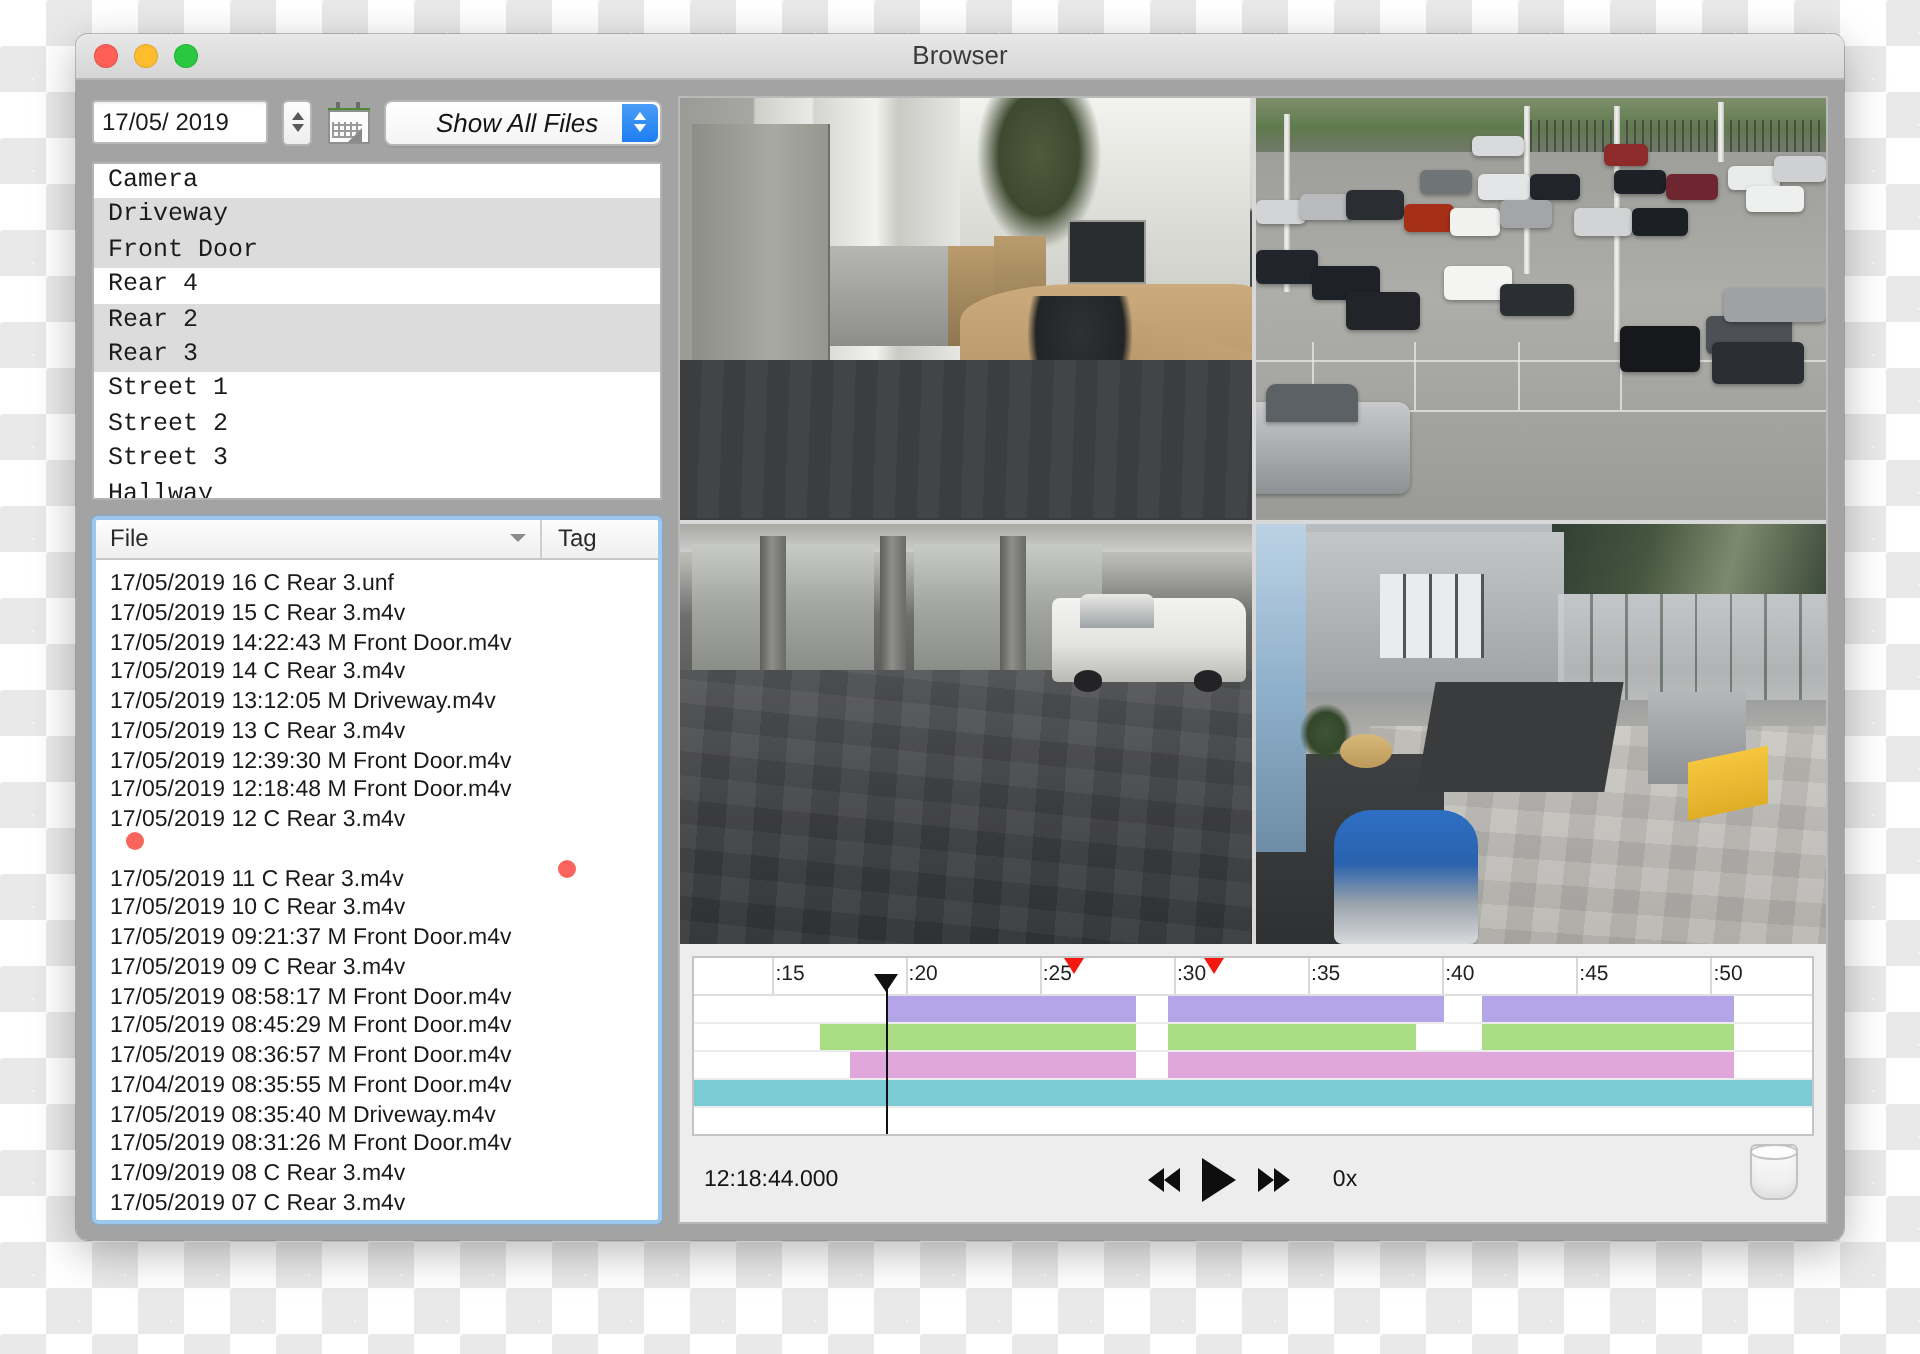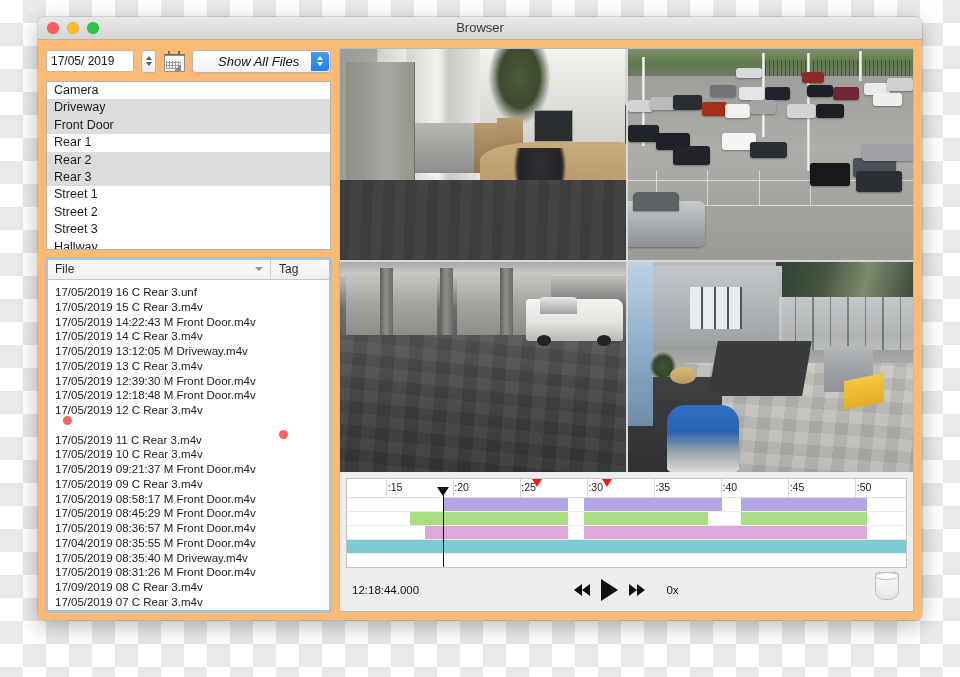--- a/index.html
+++ b/index.html
@@ -52,21 +52,21 @@
     color: #3b3b3b;
     line-height: 22px;
     font-weight: 400;
   }
 
   .body {
     flex: 1 1 auto;
     display: flex;
     padding: 8px;
     gap: 8px;
-    background: #fdba74;
+    background: #a3a3a3;
     justify-content: space-between;
   }
 
   
   .left {
     width: 285px;
     display: flex;
     flex-direction: column;
     flex: 0 0 auto;
   }
@@ -129,20 +129,21 @@
   .arrowbox .up { border-bottom: 4px solid #fff; }
   .arrowbox .dn { border-top: 4px solid #fff; }
 
   
   .camlist {
     height: 167px;
     background: #fff;
     border: 1px solid #b3b3b3;
     overflow: hidden;
     flex: 0 0 auto;
+    font-family: Liberation Mono, monospace;
   }
   .camrow {
     height: 17.4px;
     line-height: 17.4px;
     font-size: 12.5px;
     color: #1c1c1c;
     padding-left: 7px;
     white-space: nowrap;
     overflow: hidden;
   }
@@ -592,21 +593,21 @@
             <span class="ar up"></span>
             <span class="ar dn"></span>
           </span>
         </div>
       </div>
 
       <div class="camlist">
         <div class="camrow">Camera</div>
         <div class="camrow alt">Driveway</div>
         <div class="camrow alt">Front Door</div>
-        <div class="camrow">Rear 1</div>
+        <div class="camrow">Rear 4</div>
         <div class="camrow alt">Rear 2</div>
         <div class="camrow alt">Rear 3</div>
         <div class="camrow">Street 1</div>
         <div class="camrow">Street 2</div>
         <div class="camrow">Street 3</div>
         <div class="camrow">Hallway</div>
       </div>
 
       <div class="filelist">
         <div class="filehead">

